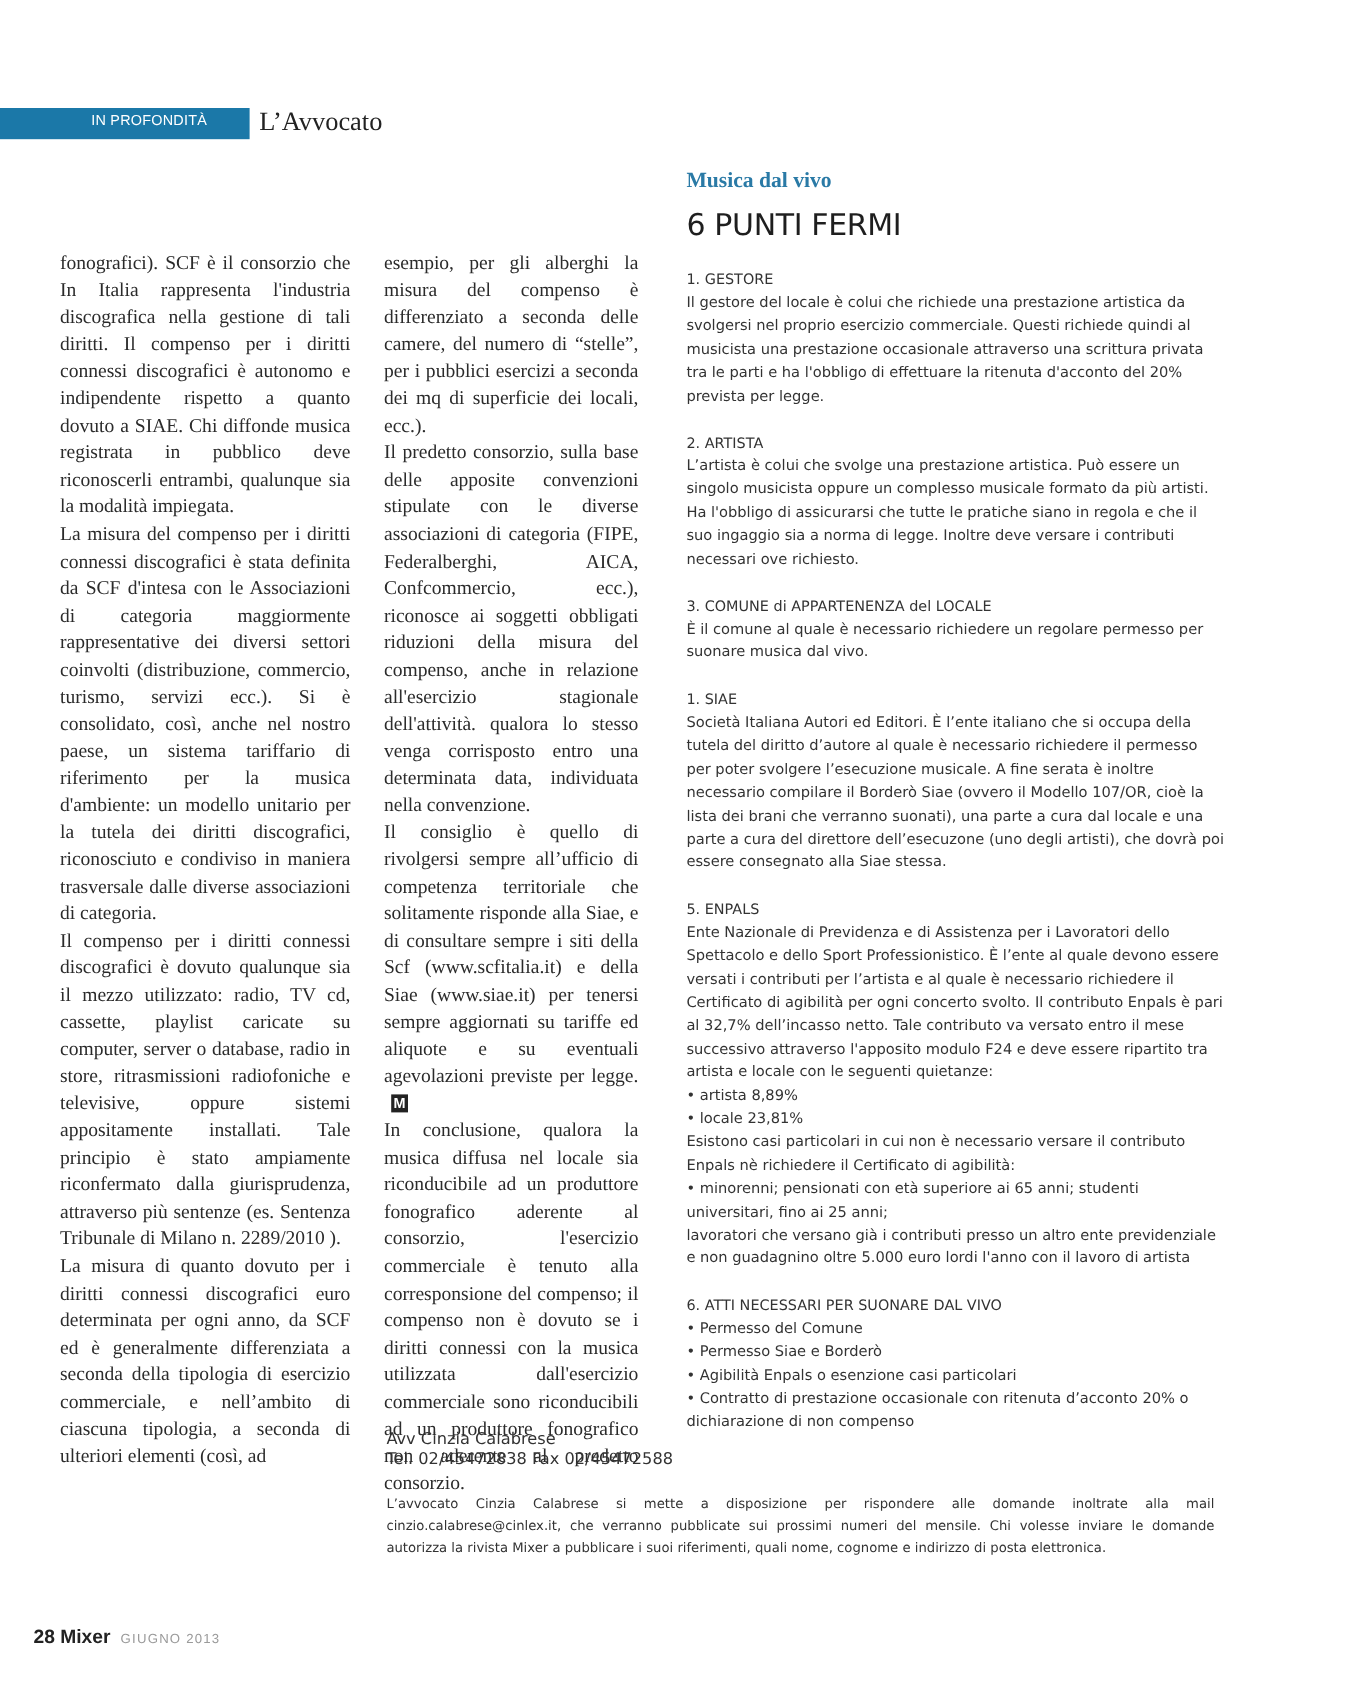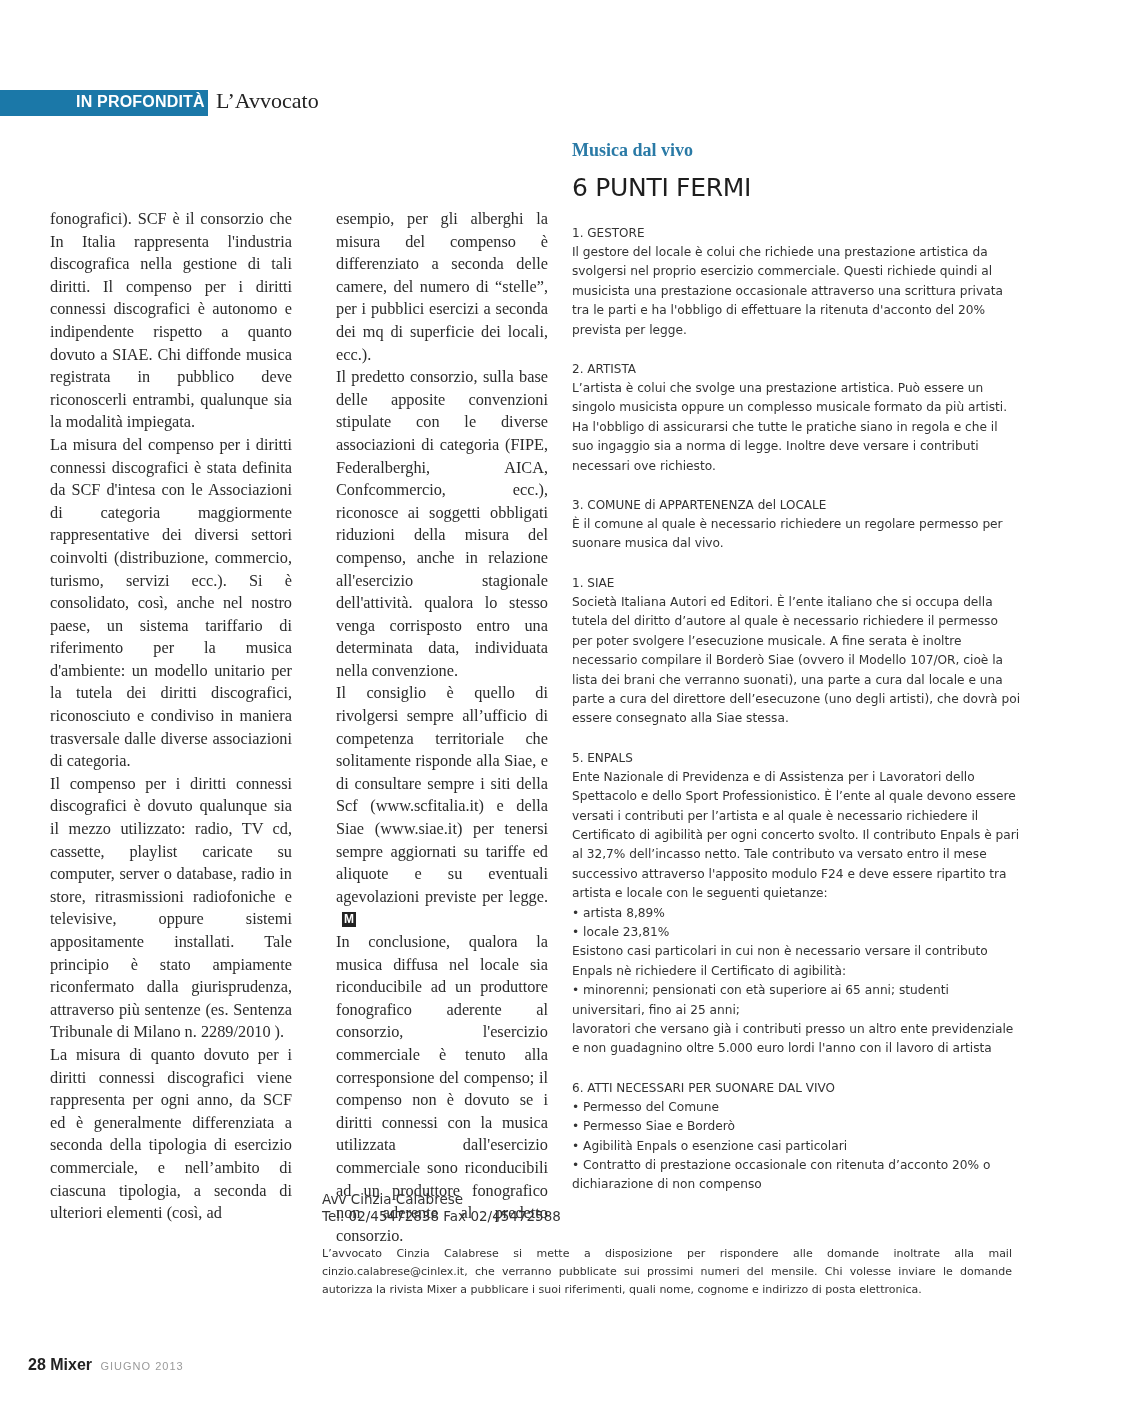--- a/index.html
+++ b/index.html
@@ -1,24 +1,24 @@
 <!DOCTYPE html>
 <html><head>
 <meta charset="utf-8">
 <style>
   html, body { margin:0; padding:0; background:#ffffff; }
   body { width:1131px; height:1403px; position:relative; overflow:hidden; color:#2a2a2a; }
   .header-band { position:absolute; left:0; top:90px; width:208px; height:26px; background:#1b78a8; }
-  .header-label { position:absolute; left:76px; top:93px; font-family:"Liberation Sans", sans-serif; font-weight:bold; font-size:16px; color:#ffffff; letter-spacing:0.2px; }
+  .header-label { position:absolute; left:76px; top:93px; font-family:"Liberation Sans", sans-serif; font-weight:normal; font-size:12px; color:#ffffff; letter-spacing:0.2px; }
   .header-title { position:absolute; left:216px; top:88px; font-family:"Liberation Serif", serif; font-size:22px; color:#222; }
 
   .col { position:absolute; font-family:"Liberation Serif", serif; font-size:16.3px; line-height:22.6px; color:#2b2b2b; text-align:justify; }
   .col p { margin:0; text-indent:0; }
   .col1 { left:50px; top:208px; width:242px; }
-  .col2 { left:336px; top:208px; width:212px; }
+  .col2 { left:320px; top:208px; width:212px; }
   .end-mark { display:inline-block; background:#222; color:#fff; font-family:"Liberation Sans", sans-serif; font-weight:bold; font-size:12px; line-height:15px; padding:0 2px; margin-left:6px; vertical-align:1px; }
 
   .box { position:absolute; left:572px; top:140px; width:450px; font-family:"DejaVu Sans", sans-serif; color:#333; }
   .box-kicker { font-family:"Liberation Serif", serif; font-weight:bold; font-size:18px; color:#2a7aa6; margin:0 0 12px 0; }
   .box-title { font-family:"DejaVu Sans", sans-serif; font-size:25px; color:#1e1e1e; margin:0 0 22px 0; letter-spacing:-0.3px; }
   .section { margin-bottom:20px; }
   .sec-head { font-size:12px; line-height:19px; color:#333; }
   .sec-body { font-size:12.2px; line-height:19.4px; color:#333; }
   .sec-body div { margin:0; }
 
@@ -33,21 +33,21 @@
 <body>
 
 <div class="header-band"></div>
 <div class="header-label">IN PROFONDITÀ</div>
 <div class="header-title">L’Avvocato</div>
 
 <div class="col col1">
   <p>fonografici). SCF è il consorzio che In Italia rappresenta l'industria discografica nella gestione di tali diritti. Il compenso per i diritti connessi discografici è autonomo e indipendente rispetto a quanto dovuto a SIAE. Chi diffonde musica registrata in pubblico deve riconoscerli entrambi, qualunque sia la modalità impiegata.</p>
   <p>La misura del compenso per i diritti connessi discografici è stata definita da SCF d'intesa con le Associazioni di categoria maggiormente rappresentative dei diversi settori coinvolti (distribuzione, commercio, turismo, servizi ecc.). Si è consolidato, così, anche nel nostro paese, un sistema tariffario di riferimento per la musica d'ambiente: un modello unitario per la tutela dei diritti discografici, riconosciuto e condiviso in maniera trasversale dalle diverse associazioni di categoria.</p>
   <p>Il compenso per i diritti connessi discografici è dovuto qualunque sia il mezzo utilizzato: radio, TV cd, cassette, playlist caricate su computer, server o database, radio in store, ritrasmissioni radiofoniche e televisive, oppure sistemi appositamente installati. Tale principio è stato ampiamente riconfermato dalla giurisprudenza, attraverso più sentenze (es. Sentenza Tribunale di Milano n. 2289/2010 ).</p>
-  <p>La misura di quanto dovuto per i diritti connessi discografici viene rappresenta per ogni anno, da SCF ed è generalmente differenziata a seconda della tipologia di esercizio commerciale, e nell’ambito di ciascuna tipologia, a seconda di ulteriori elementi (così, ad</p>
+  <p>La misura di quanto dovuto per i diritti connessi discografici euro determinata per ogni anno, da SCF ed è generalmente differenziata a seconda della tipologia di esercizio commerciale, e nell’ambito di ciascuna tipologia, a seconda di ulteriori elementi (così, ad</p>
 </div>
 
 <div class="col col2">
   <p>esempio, per gli alberghi la misura del compenso è differenziato a seconda delle camere, del numero di “stelle”, per i pubblici esercizi a seconda dei mq di superficie dei locali, ecc.).</p>
   <p>Il predetto consorzio, sulla base delle apposite convenzioni stipulate con le diverse associazioni di categoria (FIPE, Federalberghi, AICA, Confcommercio, ecc.), riconosce ai soggetti obbligati riduzioni della misura del compenso, anche in relazione all'esercizio stagionale dell'attività. qualora lo stesso venga corrisposto entro una determinata data, individuata nella convenzione.</p>
   <p><span>Il consiglio è quello di rivolgersi sempre all’ufficio di competenza territoriale che solitamente risponde alla Siae, e di consultare sempre i siti della Scf (www.scfitalia.it) e della Siae (www.siae.it) per tenersi sempre aggiornati su tariffe ed aliquote e su eventuali agevolazioni previste per legge.</span><span class="end-mark">M</span></p>
   <p>In conclusione, qualora la musica diffusa nel locale sia riconducibile ad un produttore fonografico aderente al consorzio, l'esercizio commerciale è tenuto alla corresponsione del compenso; il compenso non è dovuto se i diritti connessi con la musica utilizzata dall'esercizio commerciale sono riconducibili ad un produttore fonografico non aderente al predetto consorzio.</p>
 </div>
 
 <div class="box">

